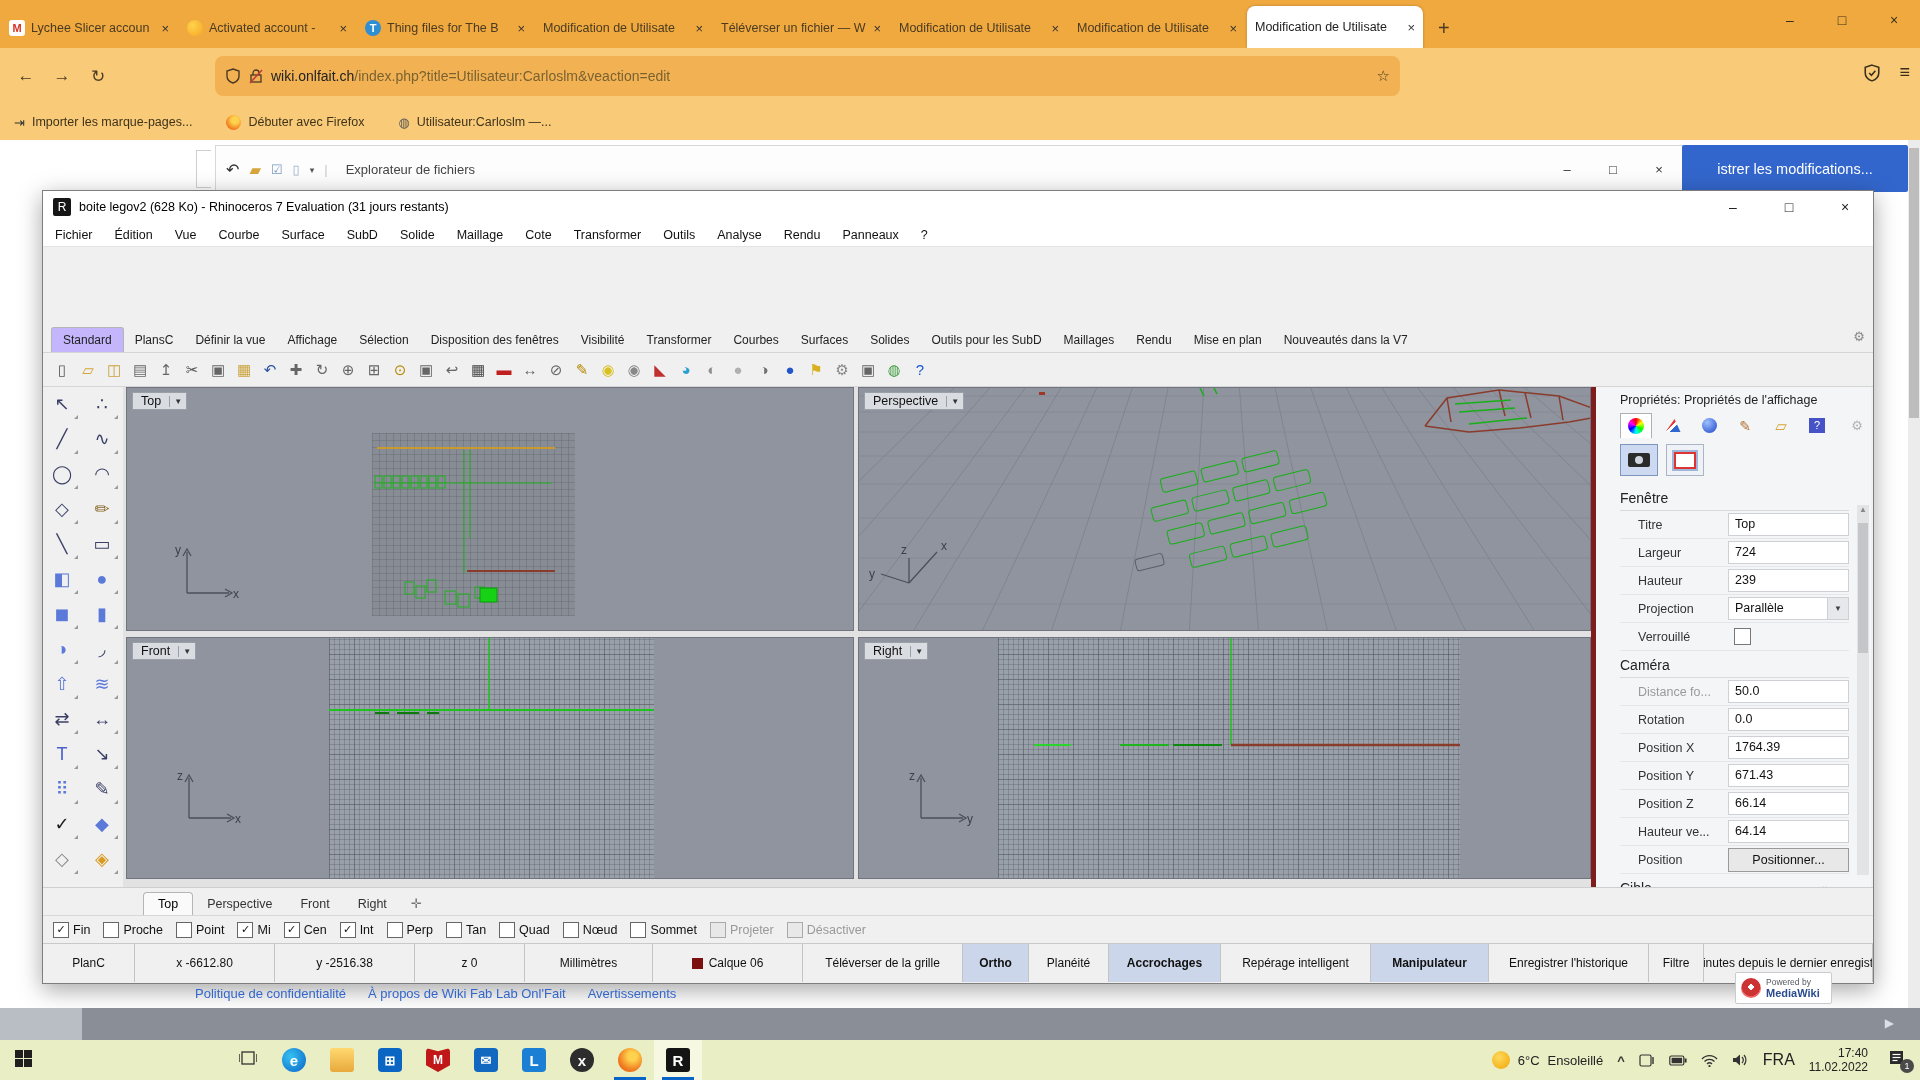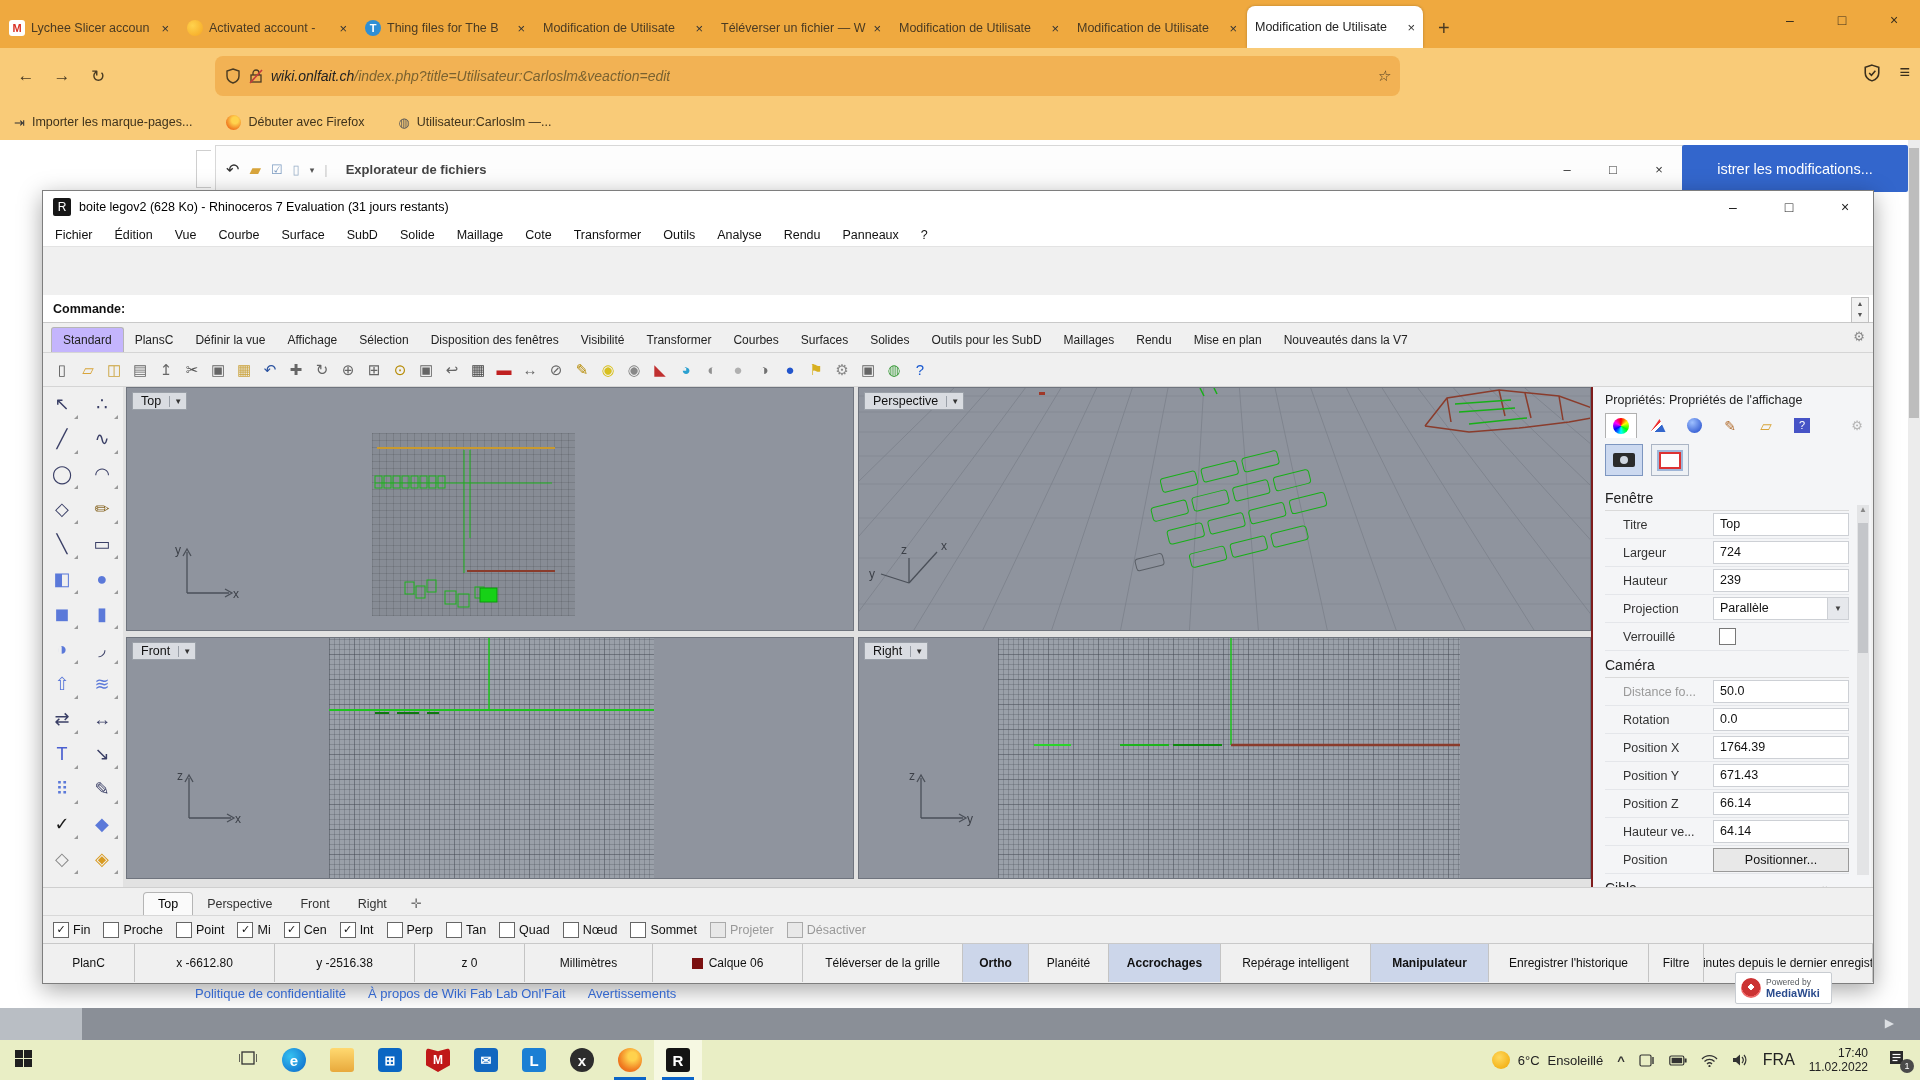--- a/index.html
+++ b/index.html
@@ -18,39 +18,39 @@
        font-size:11px;line-height:16px;font-weight:bold;flex:0 0 auto;}
   .fav-gmail{background:#fff;color:#d93025;border-radius:3px;}
   .fav-mango{background:radial-gradient(circle at 35% 35%,#ffd24d,#f5a623);position:relative;}
   .fav-thing{background:#2f8fd4;color:#fff;}
   #ff-newtab{font-size:20px;color:#4a3a22;padding:0 14px;line-height:40px;}
   #ff-wincontrols{right:0;top:0;height:40px;display:flex;}
   #ff-wincontrols span{width:52px;text-align:center;line-height:40px;font-size:14px;color:#3a2f1d;}
   #ff-toolbar{left:0;top:48px;width:1920px;height:56px;background:#f9cb78;display:flex;align-items:center;}
   .navbtn{font-size:17px;color:#4a3b22;width:36px;text-align:center;}
   #ff-urlbar{left:215px;top:56px;width:1165px;height:40px;background:#f2b254;border-radius:8px;
-             display:flex;align-items:center;padding:0 10px;gap:8px;font-style:italic;}
+             display:flex;align-items:center;padding:0 10px;gap:8px;}
   #ff-url{font-size:14px;color:#6b5326;white-space:nowrap;overflow:hidden;}
   #ff-url b{color:#222;font-weight:normal;}
   #url-star{margin-left:auto;font-size:15px;color:#4a3b22;}
   #ff-right-icons{position:absolute;right:10px;top:62px;display:flex;gap:18px;align-items:center;}
   #ff-bookmarks{left:0;top:104px;width:1920px;height:36px;background:#f9cb78;display:flex;align-items:center;
                 gap:34px;padding-left:14px;font-size:12.5px;color:#3f331c;}
   .bm{display:flex;align-items:center;gap:7px;}
   .bm .bmicon{font-size:13px;}
   .bm .ff-dot{width:15px;height:15px;border-radius:50%;background:radial-gradient(circle at 60% 35%,#ffd24d 25%,#f07a20 65%,#c círculo 0);
               background:radial-gradient(circle at 60% 35%,#ffd24d 25%,#f07a20 70%);}
   
   #page-bg{left:0;top:140px;width:1920px;height:868px;background:#ffffff;}
 
   
   #explorer-strip{left:215px;top:145px;width:1466px;height:47px;background:#fdfdfd;border:1px solid #d8d8d8;
                   display:flex;align-items:center;font-size:13px;color:#555;}
   #explorer-strip .qat{display:flex;align-items:center;gap:10px;padding:0 10px;}
-  #explorer-title{color:#444;font-size:13px;margin-left:8px;font-weight:bold;}
+  #explorer-title{color:#444;font-size:13px;margin-left:8px;}
   #explorer-controls{margin-left:auto;display:flex;}
   #explorer-controls span{width:46px;text-align:center;font-size:13px;color:#333;}
   .frag{left:196px;top:150px;width:14px;height:36px;border:1px solid #cfcfcf;border-right:none;background:#fff;}
   #save-btn{left:1682px;top:145px;width:226px;height:47px;background:#3366cc;color:#fff;font-size:14.5px;
             display:flex;align-items:center;justify-content:center;border-radius:2px;white-space:nowrap;overflow:hidden;}
 
   
   #rhino{left:42px;top:190px;width:1830px;height:792px;background:#f0f0f0;border:1px solid #7e7e7e;
          box-shadow:0 6px 22px rgba(0,0,0,.35);font-size:12.5px;color:#111;}
   #rh-titlebar{left:0;top:0;width:100%;height:32px;background:#fff;display:flex;align-items:center;gap:8px;padding-left:10px;box-sizing:border-box;}
@@ -95,22 +95,22 @@
       repeating-linear-gradient(90deg, rgba(70,75,85,.28) 0 1px, transparent 1px 5px),
       repeating-linear-gradient(0deg, rgba(55,60,70,.30) 0 1px, transparent 1px 25px),
       repeating-linear-gradient(90deg, rgba(55,60,70,.30) 0 1px, transparent 1px 25px);}
   .coarse-grid{position:absolute;background-color:rgba(0,0,0,.05);background-image:
       repeating-linear-gradient(0deg, rgba(0,0,0,.10) 0 1px, transparent 1px 7px),
       repeating-linear-gradient(90deg, rgba(0,0,0,.10) 0 1px, transparent 1px 7px);}
   .vp svg{position:absolute;left:0;top:0;}
   .axis-text{font-size:12px;fill:#3c4048;font-family:"Liberation Sans",sans-serif;}
 
   
-  #rh-panel{left:1548px;top:196px;width:280px;height:500px;background:#f4f5f7;border-left:2px solid #7f1d1d;
-            box-sizing:border-box;padding:6px 8px 0 12px;position:absolute;}
+  #rh-panel{left:1548px;top:196px;width:280px;height:500px;background:#f4f5f7;border-left:5px solid #7f1d1d;
+            box-sizing:border-box;padding:6px 8px 0 24px;position:absolute;}
   #panel-title{font-size:12.5px;color:#222;margin-bottom:6px;white-space:nowrap;}
   #panel-tabs{display:flex;gap:6px;align-items:center;margin-bottom:6px;}
   .ptab{width:30px;height:24px;display:flex;align-items:center;justify-content:center;font-size:15px;}
   .ptab.sel{background:#fff;border:1px solid #b0b0b0;border-bottom:none;}
   .wheel{width:16px;height:16px;border-radius:50%;background:conic-gradient(#f00,#ff0,#0f0,#0ff,#00f,#f0f,#f00);}
   .cone{width:15px;height:13px;background:linear-gradient(135deg,#e33 45%,#fff 45% 60%,#36c 60%);clip-path:polygon(0 100%,100% 100%,60% 0);}
   .sphere{width:15px;height:15px;border-radius:50%;background:radial-gradient(circle at 35% 30%,#9ec0ff,#1a44c8);}
   .helpbox{width:16px;height:15px;background:#4653c6;color:#fff;font-size:11px;line-height:15px;text-align:center;}
   #panel-btns{display:flex;gap:8px;margin-bottom:8px;}
   .pbtn{width:36px;height:30px;display:flex;align-items:center;justify-content:center;border:1px solid #aab4c4;background:#eef1f5;}
@@ -319,24 +319,20 @@
         <span class="menu-item">Solide</span>
         <span class="menu-item">Maillage</span>
         <span class="menu-item">Cote</span>
         <span class="menu-item">Transformer</span>
         <span class="menu-item">Outils</span>
         <span class="menu-item">Analyse</span>
         <span class="menu-item">Rendu</span>
         <span class="menu-item">Panneaux</span>
         <span class="menu-item">?</span>
       </div>
-    <div class="abs" id="rh-cmdline">
-      <b>Commande:</b>
-      <span id="cmd-spin">▲<br>▼</span>
-    </div>
     <div class="abs" id="rh-tabrow">
         <span class="rtab active">Standard</span>
         <span class="rtab">PlansC</span>
         <span class="rtab">Définir la vue</span>
         <span class="rtab">Affichage</span>
         <span class="rtab">Sélection</span>
         <span class="rtab">Disposition des fenêtres</span>
         <span class="rtab">Visibilité</span>
         <span class="rtab">Transformer</span>
         <span class="rtab">Courbes</span>

